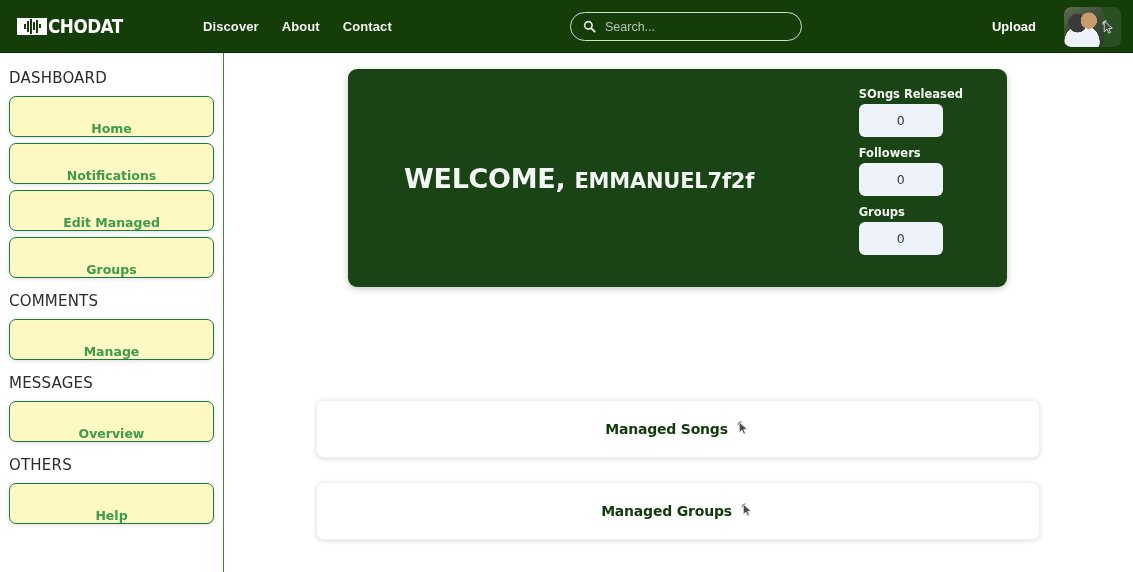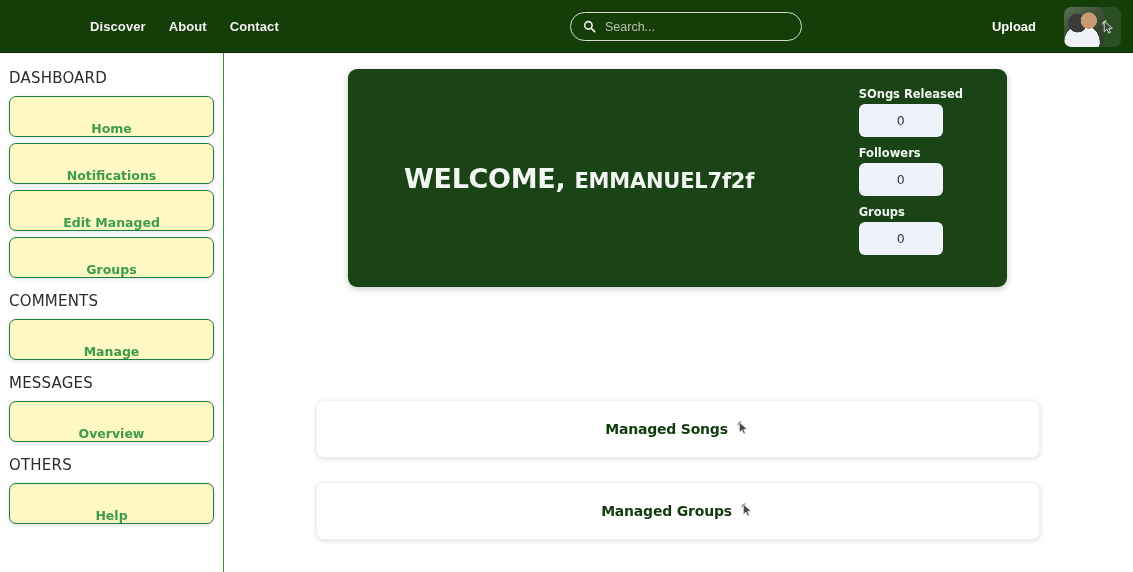--- a/index.html
+++ b/index.html
@@ -39,21 +39,21 @@
     color: #ffffff;
     font-size: 20px;
     font-weight: bold;
     letter-spacing: -0.6px;
     font-family: "DejaVu Sans", sans-serif;
     transform: scaleX(0.84);
     transform-origin: left center;
     margin-left: 1px;
   }
 
-  .nav { display: flex; gap: 23px; margin-left: 90px; }
+  .nav { display: flex; gap: 23px; margin-left: 66px; }
   .nav a {
     color: #f2f2f2; font-size: 13px; font-weight: bold;
     text-decoration: none; letter-spacing: 0.1px;
   }
 
   .search-wrap {
     position: absolute; left: 570px; top: 12px;
     width: 232px; height: 29px;
   }
   .search-box {
@@ -204,20 +204,31 @@
   }
   .panel-cursor { width: 15px; height: 16px; display:block; }
 </style>
 </head>
 <body>
 
 <div class="app">
 
   <div class="header">
 
+    <div class="logo-wrap">
+      <div class="logo-badge">
+        <div class="wave-bar b1"></div>
+        <div class="wave-bar b2"></div>
+        <div class="wave-bar b3"></div>
+        <div class="wave-bar b4"></div>
+        <div class="wave-bar b5"></div>
+        <div class="wave-bar b6"></div>
+      </div>
+      <div class="logo-text">CHODAT</div>
+    </div>
 
     <div class="nav">
       <a href="#">Discover</a>
       <a href="#">About</a>
       <a href="#">Contact</a>
     </div>
 
     <div class="search-wrap">
       <div class="search-box">
         <svg class="search-icon" viewBox="0 0 16 16">

